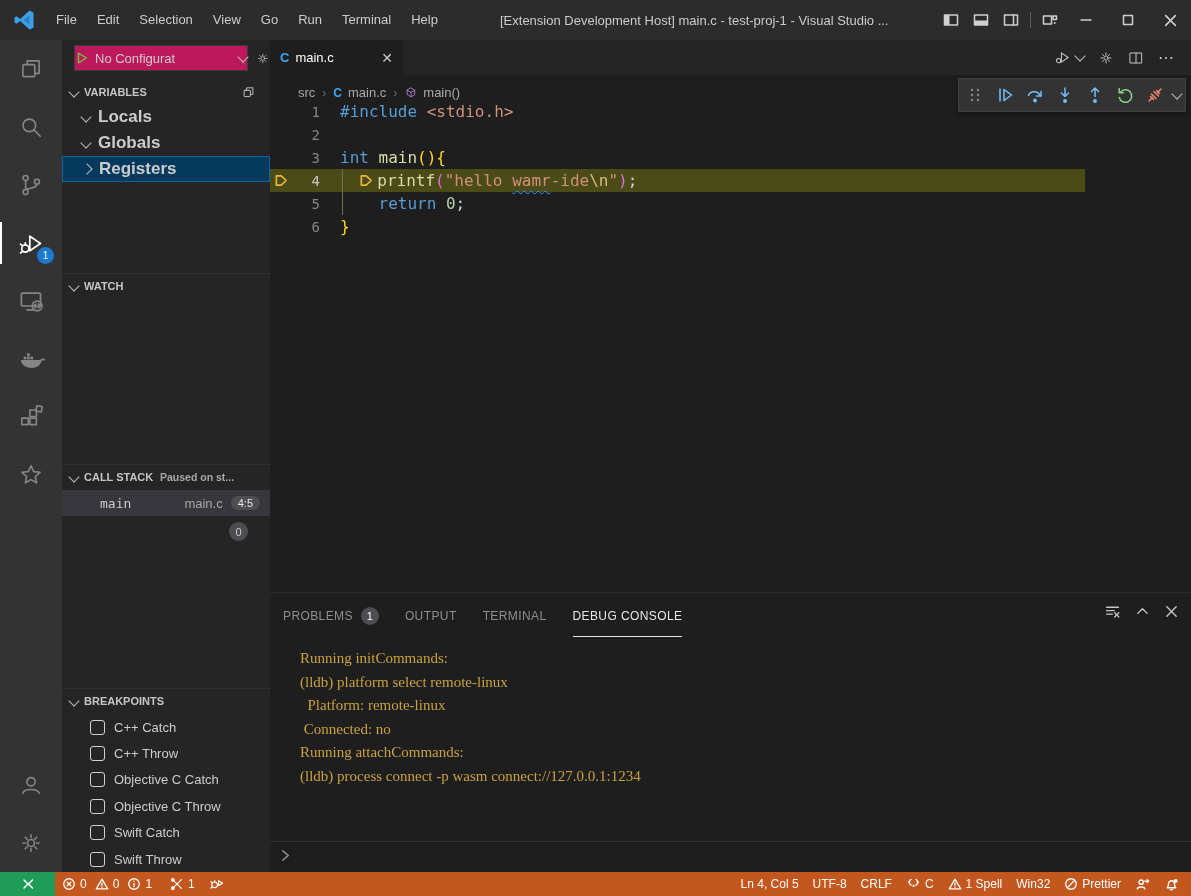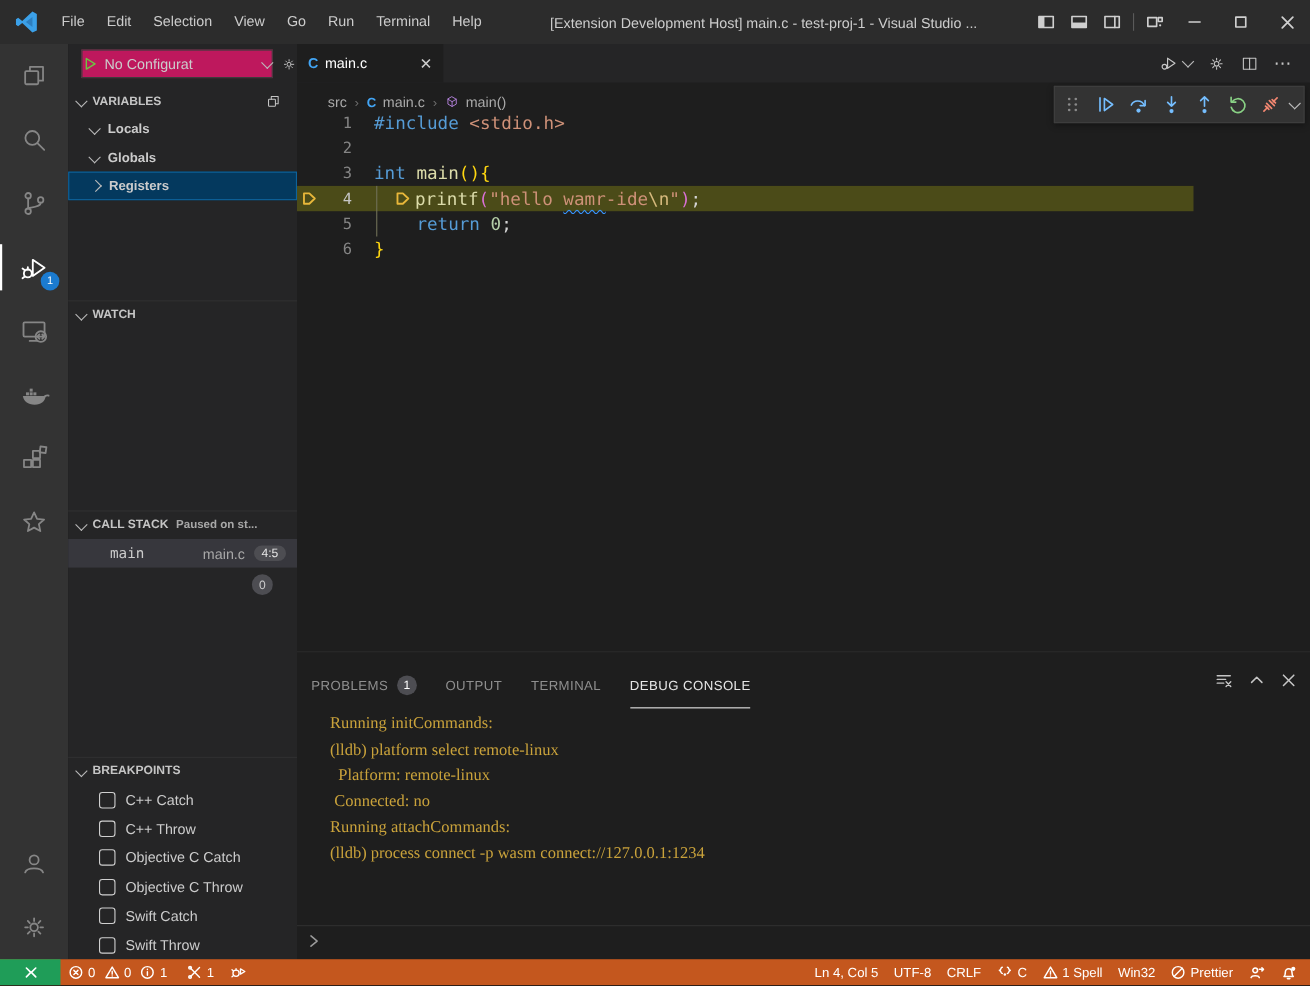--- a/index.html
+++ b/index.html
@@ -37,21 +37,21 @@
              display:flex;align-items:center;padding:0 0;box-sizing:border-box}
   #config-dd .lbl{flex:1;font-size:13px;color:#CCCCCC;white-space:nowrap;overflow:hidden;margin-left:6px}
   .chev{width:7px;height:7px;border-right:1.4px solid #BBBBBB;border-bottom:1.4px solid #BBBBBB;flex:none}
   .chev.down{transform:rotate(45deg);margin-top:-3px}
   .chev.right{transform:rotate(-45deg)}
   .section-head{position:absolute;left:0;width:208px;height:24px;display:flex;align-items:center;
                 font-size:11px;font-weight:bold;color:#C5C5C5;border-top:1px solid #303031}
   .section-head .chev{margin:0 6px 0 8px}
   .tree-row{position:absolute;left:0;width:208px;height:26px;display:flex;align-items:center;box-sizing:border-box}
   .tree-row .chev{margin:0 8px 0 20px}
-  .tree-label{font-weight:bold;font-size:12px;color:#CCCCCC}
+  .tree-label{font-weight:bold;font-size:17px;color:#CCCCCC}
   .tree-row.selected{background:#04395E;border:1px solid #0E639C}
   #var-copy-icon{position:absolute;right:14px;color:#C5C5C5}
   #cs-status{position:absolute;left:98px;font-size:10.5px;color:#A8A8A8}
   #frame-row{position:absolute;left:0;top:450px;width:208px;height:26px;background:#37373D;
              display:flex;align-items:center}
   #frame-name{margin-left:38px;font-family:"DejaVu Sans Mono",monospace;font-size:13px;color:#CCCCCC}
   #frame-file{margin-left:auto;color:#A8A8A8;font-size:13px}
   #frame-pos{margin:0 10px 0 8px;background:#4D4D52;color:#E6E6E6;font-size:11px;border-radius:10px;
              padding:1px 7px}
   #zero-badge{position:absolute;right:22px;top:482px;width:19px;height:19px;border-radius:50%;
@@ -90,21 +90,21 @@
 
   
   #debug-toolbar{position:absolute;left:688px;top:38px;width:228px;height:34px;background:#333333;
                  border:1px solid #3F3F3F;box-shadow:0 2px 6px rgba(0,0,0,.4);display:flex;align-items:center;
                  justify-content:center;gap:6px;box-sizing:border-box}
   .dt-btn{width:24px;height:24px;display:flex;align-items:center;justify-content:center}
 
   
   #panel{position:absolute;left:270px;top:592px;width:921px;height:280px;background:#1E1E1E;
          border-top:1px solid #2B2B2B;box-sizing:border-box}
-  #panel-header{position:absolute;left:0;top:8px;width:921px;height:44px;display:flex;align-items:center}
+  #panel-header{position:absolute;left:0;top:1px;width:921px;height:44px;display:flex;align-items:center}
   .panel-tab{margin:0 13px;font-size:12px;letter-spacing:.4px;color:#8F8F8F;display:flex;align-items:center;
              height:42px;box-sizing:border-box}
   .panel-tab.active{color:#E7E7E7;border-bottom:1px solid #E7E7E7}
   .ptab-badge{margin-left:8px;background:#4D4D52;color:#FFFFFF;width:18px;height:18px;border-radius:50%;
               font-size:11px;display:flex;align-items:center;justify-content:center;letter-spacing:0}
   #filter-box{position:absolute;left:463px;top:9px;width:358px;height:26px;background:#3C3C3C;border:none;
               color:#CCCCCC;font-size:13px;padding:0 8px;box-sizing:border-box;font-family:"Liberation Sans",sans-serif}
   #filter-box::placeholder{color:#9D9D9D}
   #panel-actions{position:absolute;right:12px;top:9px;display:flex;align-items:center;gap:14px;color:#C5C5C5}
   #console{position:absolute;left:0;top:48px;width:921px;padding:6px 4px 0 30px;box-sizing:border-box;

